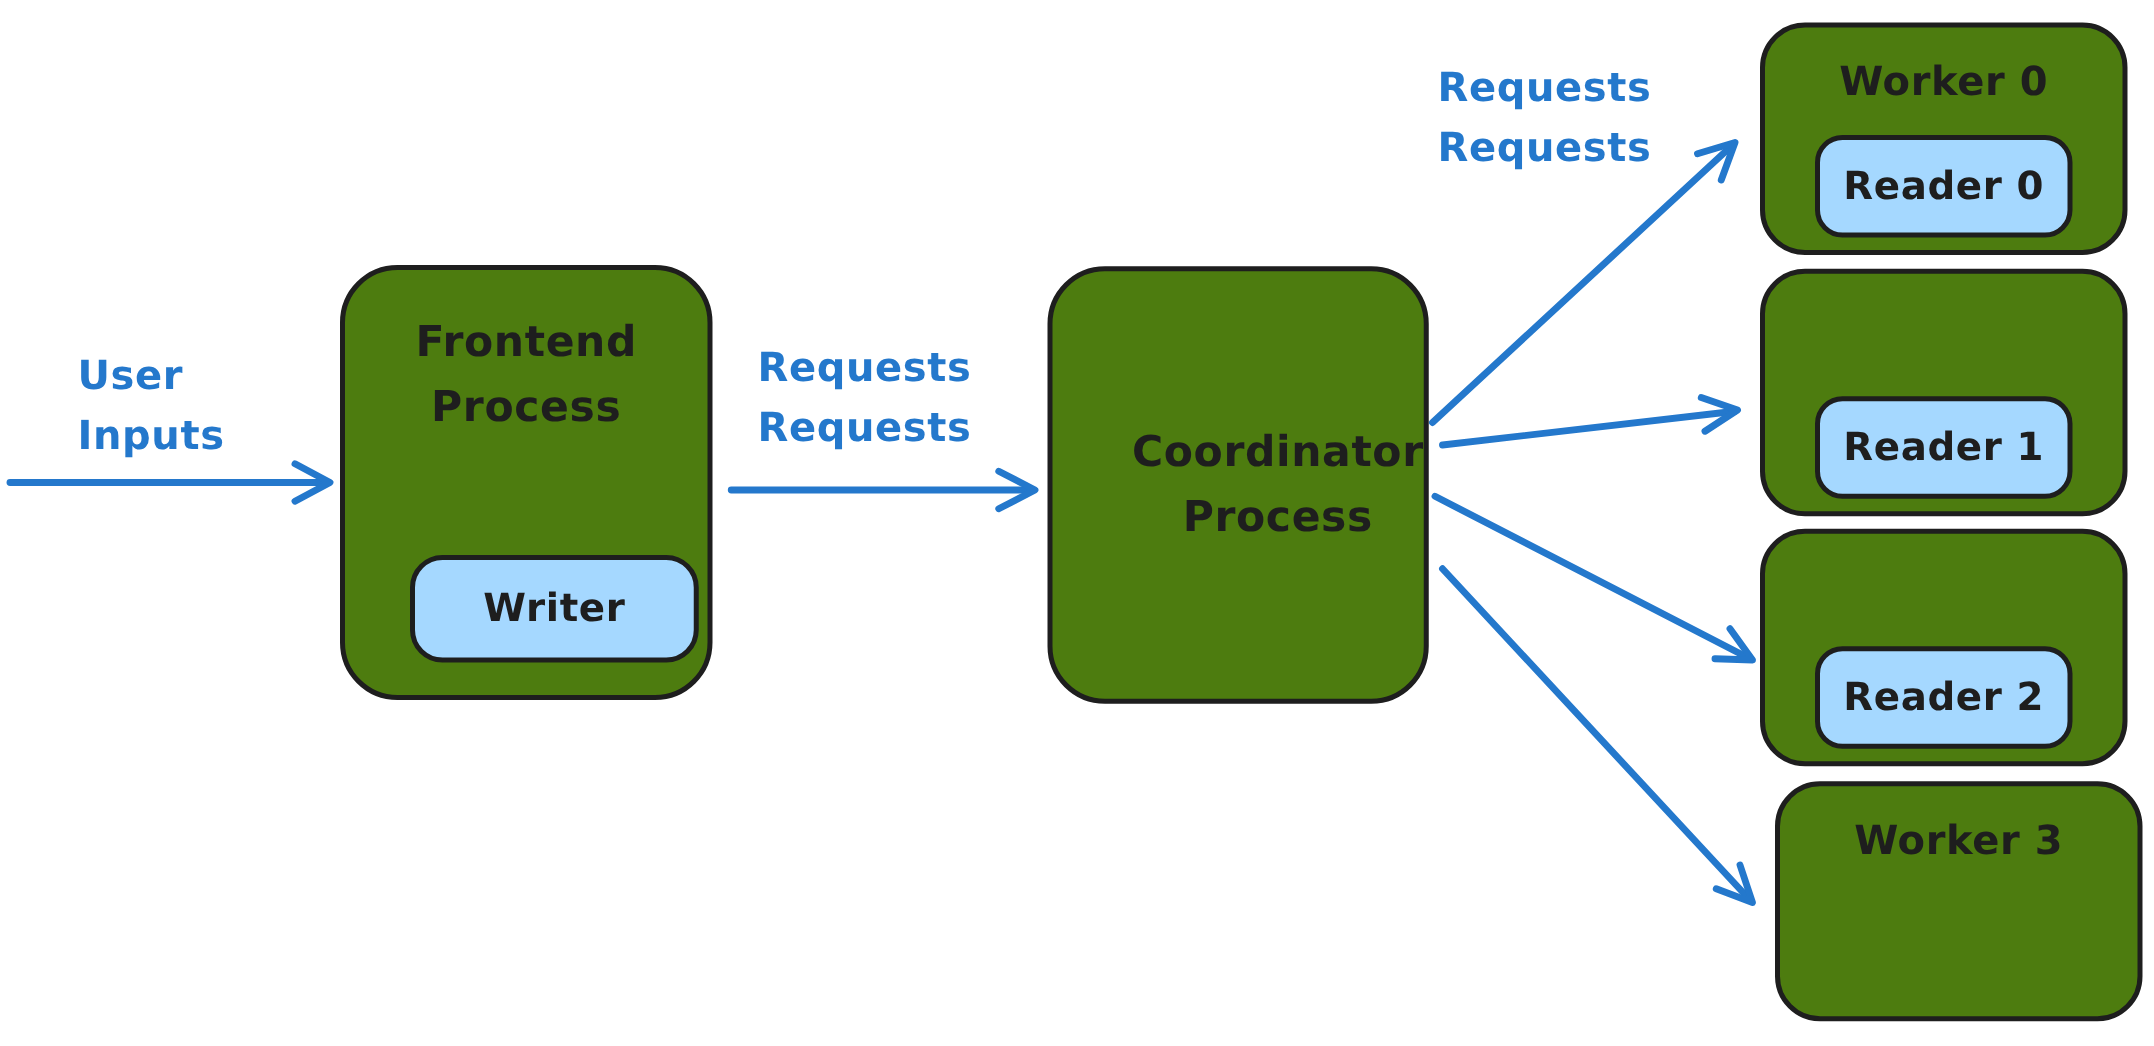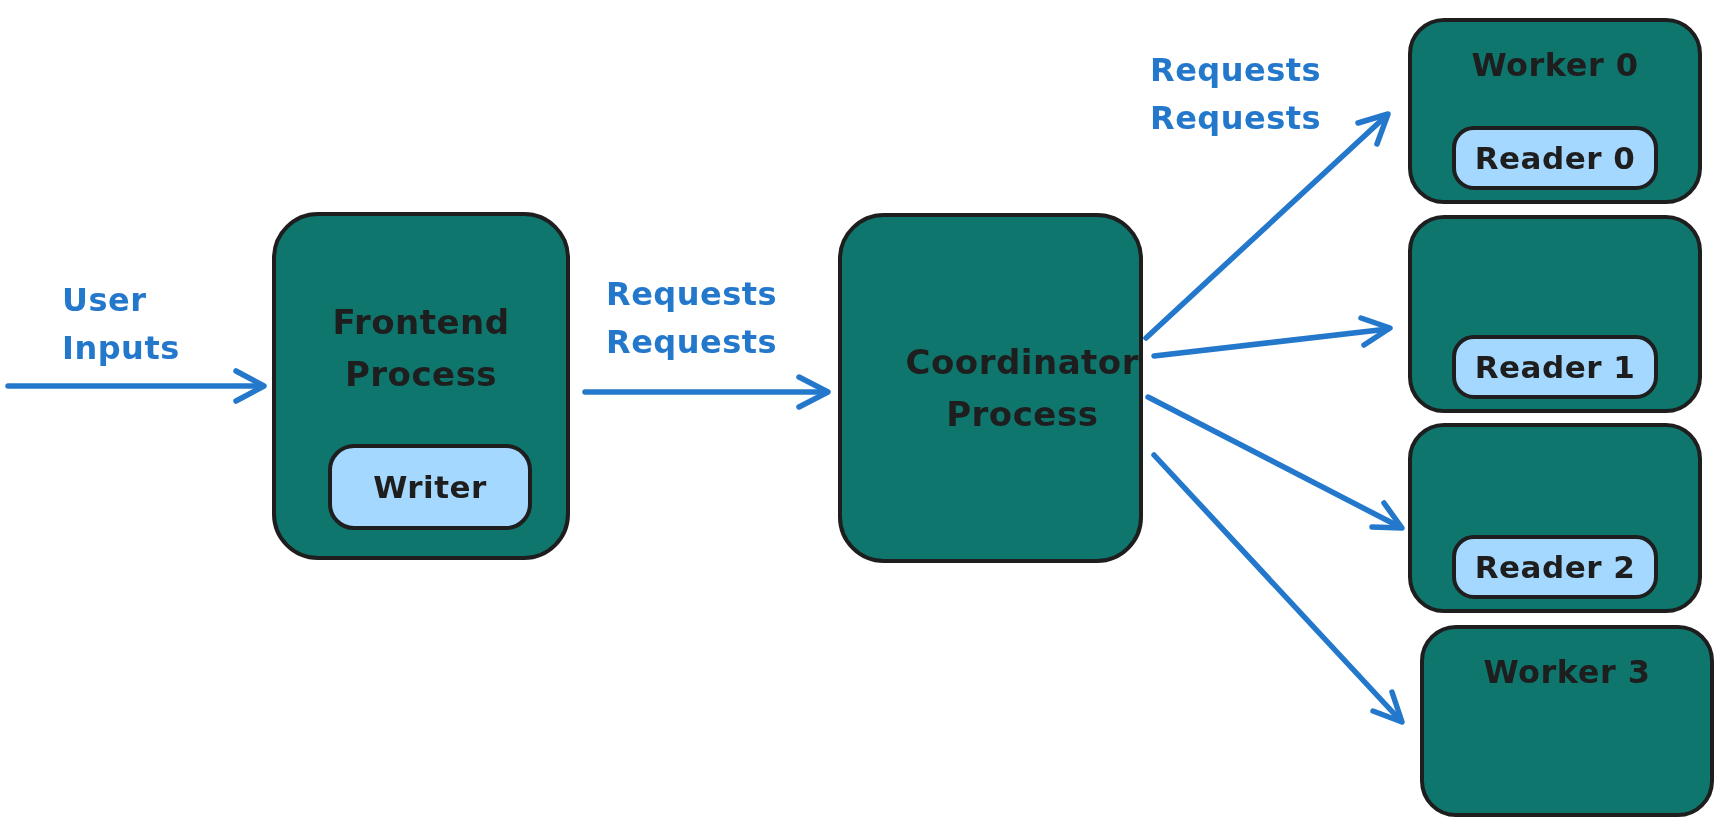--- a/index.html
+++ b/index.html
@@ -29,21 +29,21 @@
     letter-spacing: .5px;
     white-space: nowrap;
   }
   .user-label      { left: 62px;   top: 276px; }
   .processed-label { left: 606px;  top: 270px; }
   .scheduled-label { left: 1150px; top: 46px;  }
 
   
   .node {
     position: absolute;
-    background: #0f766e;
+    background: #4d7c0f;
     border: 4px solid var(--stroke);
   }
   .frontend {
     left: 272px; top: 212px; width: 298px; height: 348px;
     border-radius: 46px;
   }
   .coordinator {
     left: 838px; top: 213px; width: 305px; height: 350px;
     border-radius: 46px;
     display: flex; align-items: center; justify-content: flex-end;
@@ -53,21 +53,21 @@
     border-radius: 36px;
   }
   .node-title {
     color: var(--stroke);
     font-size: 34px;
     line-height: 52px;
     font-weight: 600;
     text-align: center;
     letter-spacing: .5px;
   }
-  .frontend .node-title { margin-top: 80px; }
+  .frontend .node-title { margin-top: 32px; }
   .worker-title {
     color: var(--stroke);
     font-size: 32px;
     font-weight: 600;
     text-align: center;
     margin-top: 24px;
     letter-spacing: .5px;
   }
 
   
@@ -75,26 +75,26 @@
     position: absolute;
     background: var(--fill);
     border: 4px solid var(--stroke);
     display: flex; align-items: center; justify-content: center;
     color: var(--stroke);
     font-size: 31px;
     font-weight: 600;
     letter-spacing: .5px;
   }
   .writer-badge {
-    left: 52px; top: 228px; width: 204px; height: 86px;
+    left: 52px; top: 228px; width: 231px; height: 86px;
     border-radius: 26px;
   }
   .reader-badge {
     left: 50%; transform: translateX(-50%);
-    bottom: 10px; width: 206px; height: 64px;
+    bottom: 10px; width: 206px; height: 82px;
     border-radius: 22px;
   }
 
   
   svg.arrows {
     position: absolute; left: 0; top: 0;
     width: 1723px; height: 837px;
     pointer-events: none;
   }
   .arrow {

